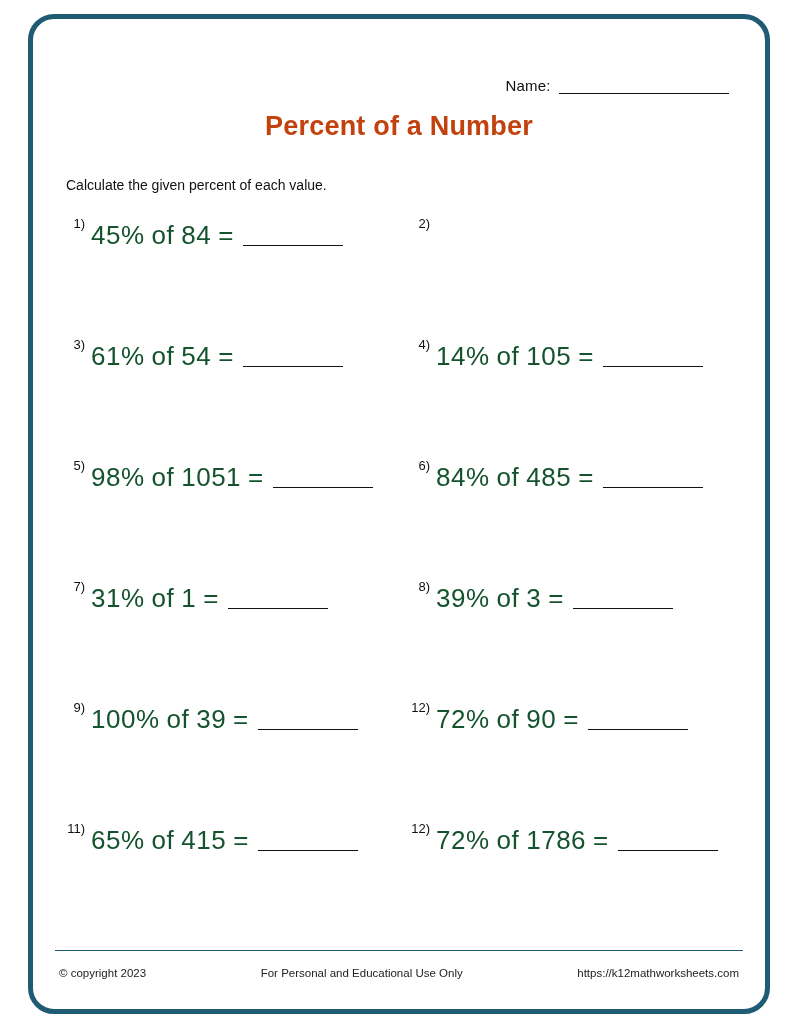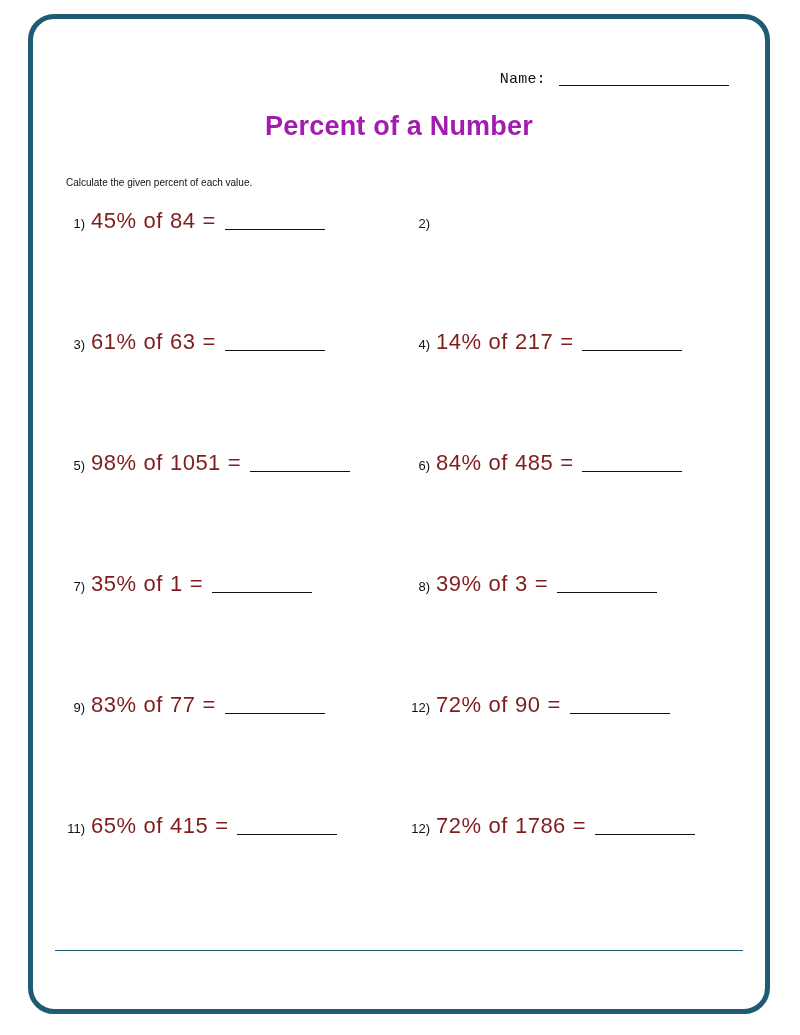--- a/index.html
+++ b/index.html
@@ -21,54 +21,53 @@
     width: 742px;
     height: 1000px;
     border: 5px solid #1f5c74;
     border-radius: 26px;
     box-sizing: border-box;
     background: #ffffff;
   }
   .name-row {
     position: absolute;
     right: 36px;
-    top: 52px;
+    top: 58px;
     font-size: 15px;
     color: #111;
     letter-spacing: 0.2px;
     white-space: nowrap;
-    font-family: Liberation Mono, monospace;
   }
   .name-label {
     font-size: 15px;
   }
   .name-blank {
     display: inline-block;
     width: 170px;
     border-bottom: 1.5px solid #111;
     margin-left: 4px;
     vertical-align: -3px;
     height: 14px;
   }
   .title {
     position: absolute;
     top: 92px;
     left: 0;
     width: 100%;
     text-align: center;
     font-size: 27px;
     font-weight: bold;
-    color: #a21caf;
+    color: #c2410c;
     letter-spacing: 0.2px;
   }
   .instructions {
     position: absolute;
     left: 33px;
     top: 158px;
-    font-size: 10px;
+    font-size: 14px;
     color: #111;
   }
   .problems {
     position: absolute;
     left: 24px;
     top: 185px;
     width: 690px;
     display: grid;
     grid-template-columns: 1fr 1fr;
     grid-auto-rows: 121px;
@@ -82,24 +81,25 @@
     font-size: 13px;
     color: #111;
     width: 34px;
     text-align: right;
     padding-top: 8px;
     padding-right: 6px;
     box-sizing: border-box;
     flex: none;
   }
   .expr {
-    font-size: 22px;
-    color: #7f1d1d;
+    font-size: 26px;
+    color: #14532d;
     white-space: nowrap;
     letter-spacing: 0.5px;
+    margin-top: 12px;
   }
   .expr .tok {
     margin-right: 7px;
   }
   .blank {
     display: inline-block;
     width: 100px;
     border-bottom: 1.6px solid #111;
     height: 17px;
     vertical-align: -2px;
@@ -154,63 +154,63 @@
       </span>
     </div>
 
     <div class="problem">
       <span class="num">2)</span>
     </div>
 
     <div class="problem">
       <span class="num">3)</span>
       <span class="expr">
-        <span class="tok">61%</span><span class="tok">of</span><span class="tok">63</span><span class="tok">=</span><span class="blank"></span>
+        <span class="tok">61%</span><span class="tok">of</span><span class="tok">54</span><span class="tok">=</span><span class="blank"></span>
       </span>
     </div>
 
     <div class="problem">
       <span class="num">4)</span>
       <span class="expr">
-        <span class="tok">14%</span><span class="tok">of</span><span class="tok">217</span><span class="tok">=</span><span class="blank"></span>
+        <span class="tok">14%</span><span class="tok">of</span><span class="tok">105</span><span class="tok">=</span><span class="blank"></span>
       </span>
     </div>
 
     <div class="problem">
       <span class="num">5)</span>
       <span class="expr">
         <span class="tok">98%</span><span class="tok">of</span><span class="tok">1051</span><span class="tok">=</span><span class="blank"></span>
       </span>
     </div>
 
     <div class="problem">
       <span class="num">6)</span>
       <span class="expr">
         <span class="tok">84%</span><span class="tok">of</span><span class="tok">485</span><span class="tok">=</span><span class="blank"></span>
       </span>
     </div>
 
     <div class="problem">
       <span class="num">7)</span>
       <span class="expr">
-        <span class="tok">35%</span><span class="tok">of</span><span class="tok">1</span><span class="tok">=</span><span class="blank"></span>
+        <span class="tok">31%</span><span class="tok">of</span><span class="tok">1</span><span class="tok">=</span><span class="blank"></span>
       </span>
     </div>
 
     <div class="problem">
       <span class="num">8)</span>
       <span class="expr">
         <span class="tok">39%</span><span class="tok">of</span><span class="tok">3</span><span class="tok">=</span><span class="blank"></span>
       </span>
     </div>
 
     <div class="problem">
       <span class="num">9)</span>
       <span class="expr">
-        <span class="tok">83%</span><span class="tok">of</span><span class="tok">77</span><span class="tok">=</span><span class="blank"></span>
+        <span class="tok">100%</span><span class="tok">of</span><span class="tok">39</span><span class="tok">=</span><span class="blank"></span>
       </span>
     </div>
 
     <div class="problem">
       <span class="num">12)</span>
       <span class="expr">
         <span class="tok">72%</span><span class="tok">of</span><span class="tok">90</span><span class="tok">=</span><span class="blank"></span>
       </span>
     </div>
 
@@ -225,14 +225,19 @@
       <span class="num">12)</span>
       <span class="expr">
         <span class="tok">72%</span><span class="tok">of</span><span class="tok">1786</span><span class="tok">=</span><span class="blank"></span>
       </span>
     </div>
 
   </div>
 
   <div class="footer-line"></div>
 
+  <div class="footer">
+    <span>© copyright 2023</span>
+    <span class="footer-center">For Personal and Educational Use Only</span>
+    <span class="footer-right">https://k12mathworksheets.com</span>
+  </div>
 
 </div>
 
 </body></html>

